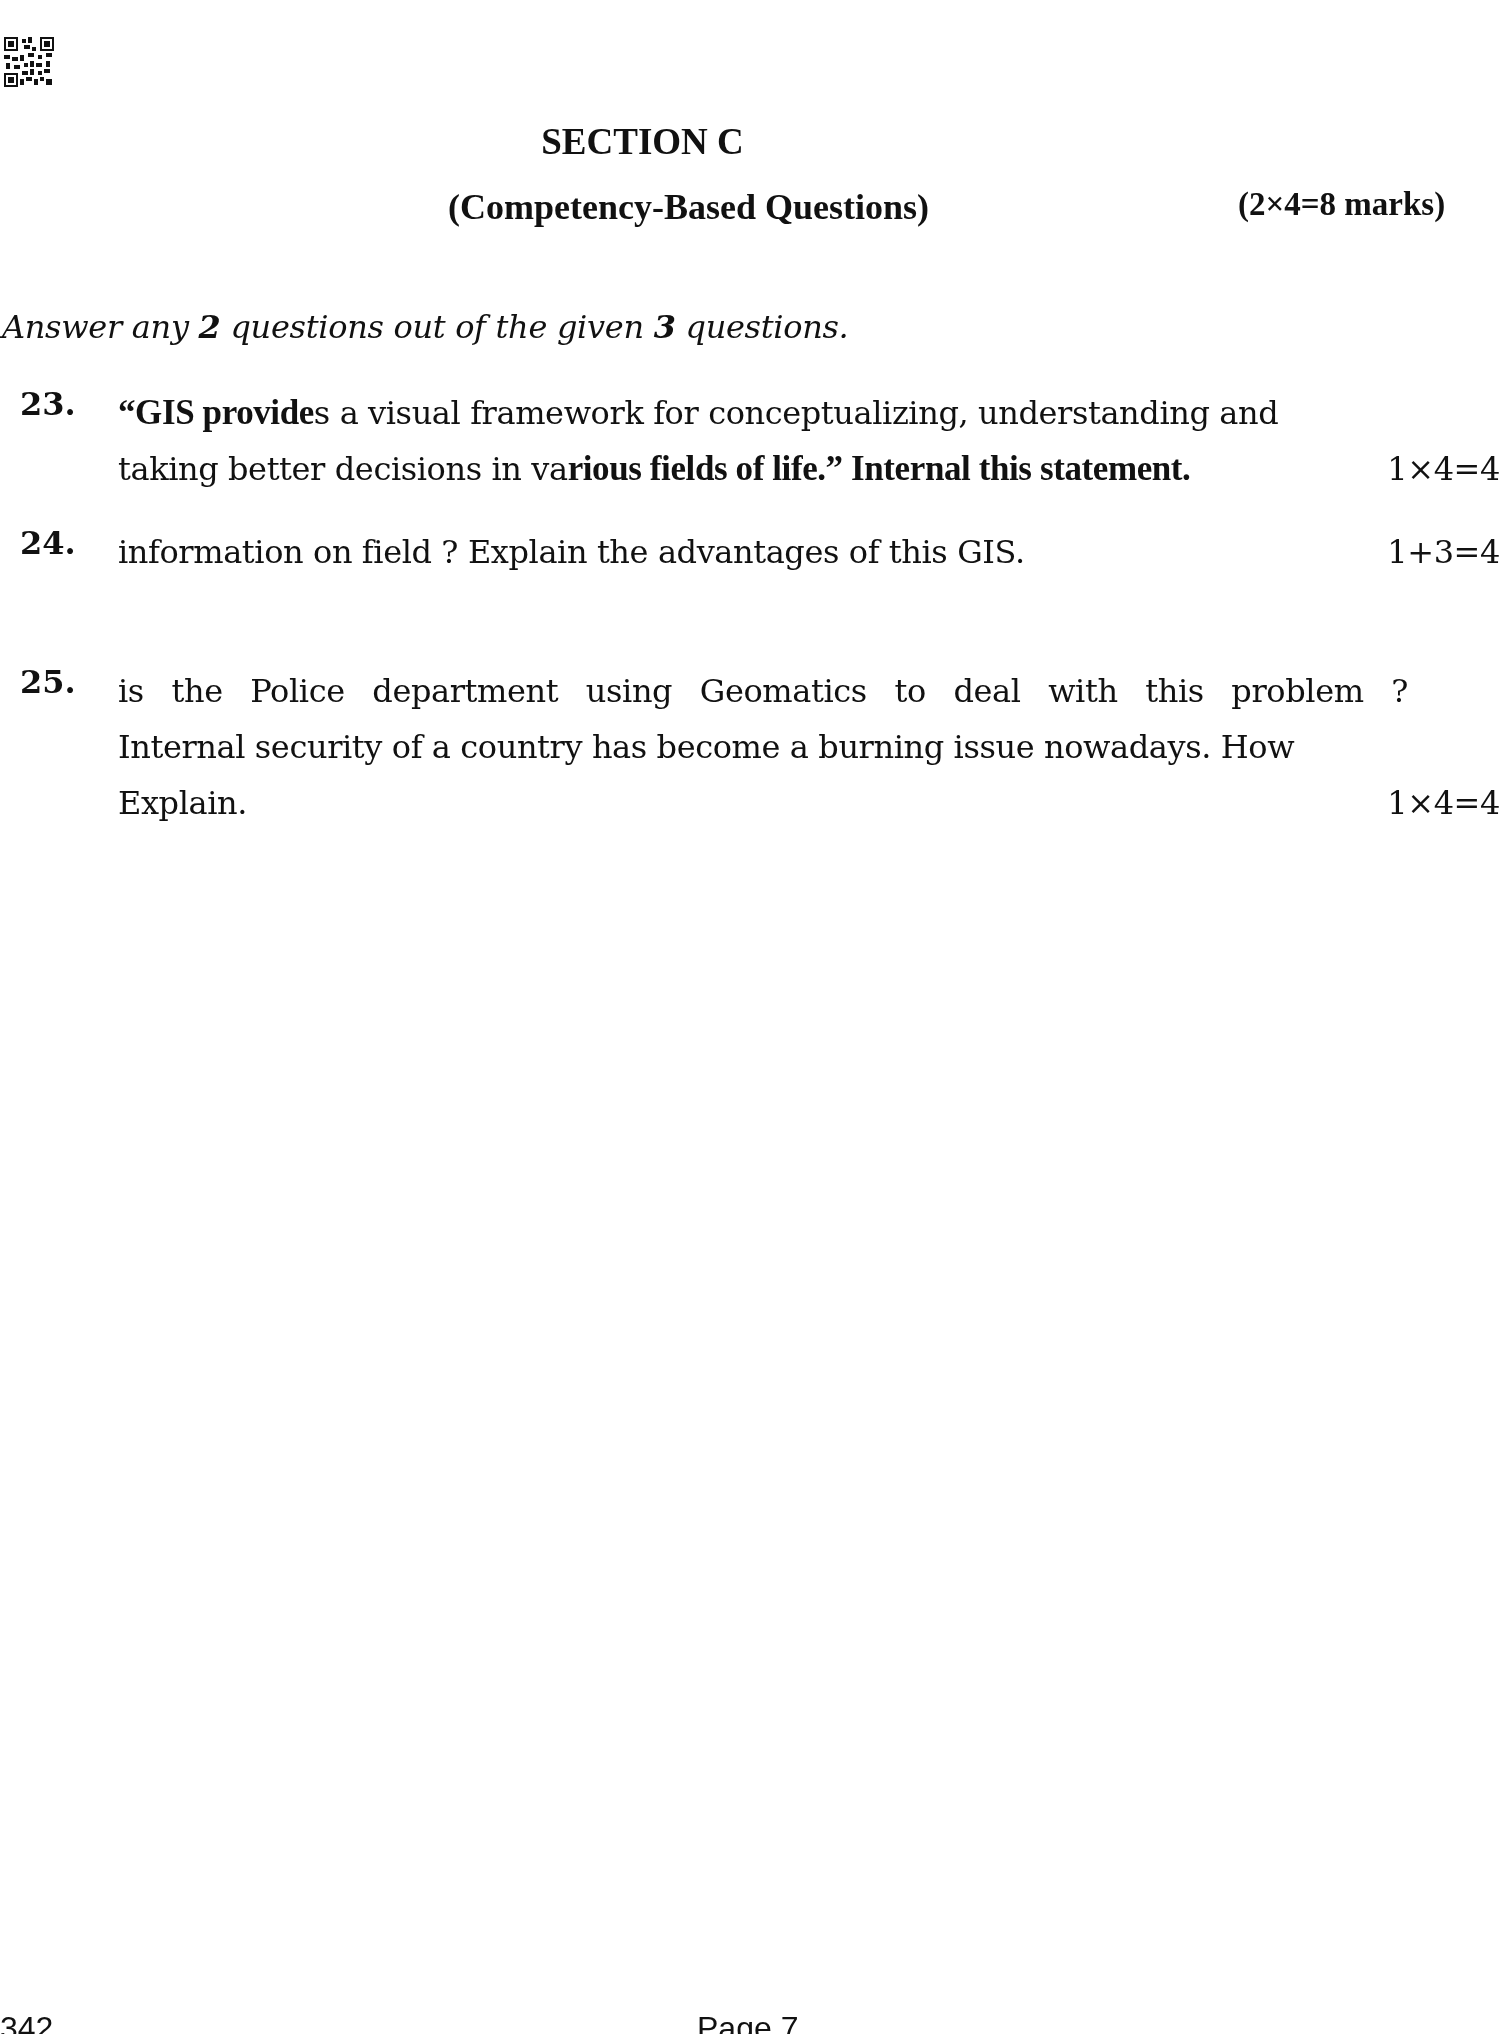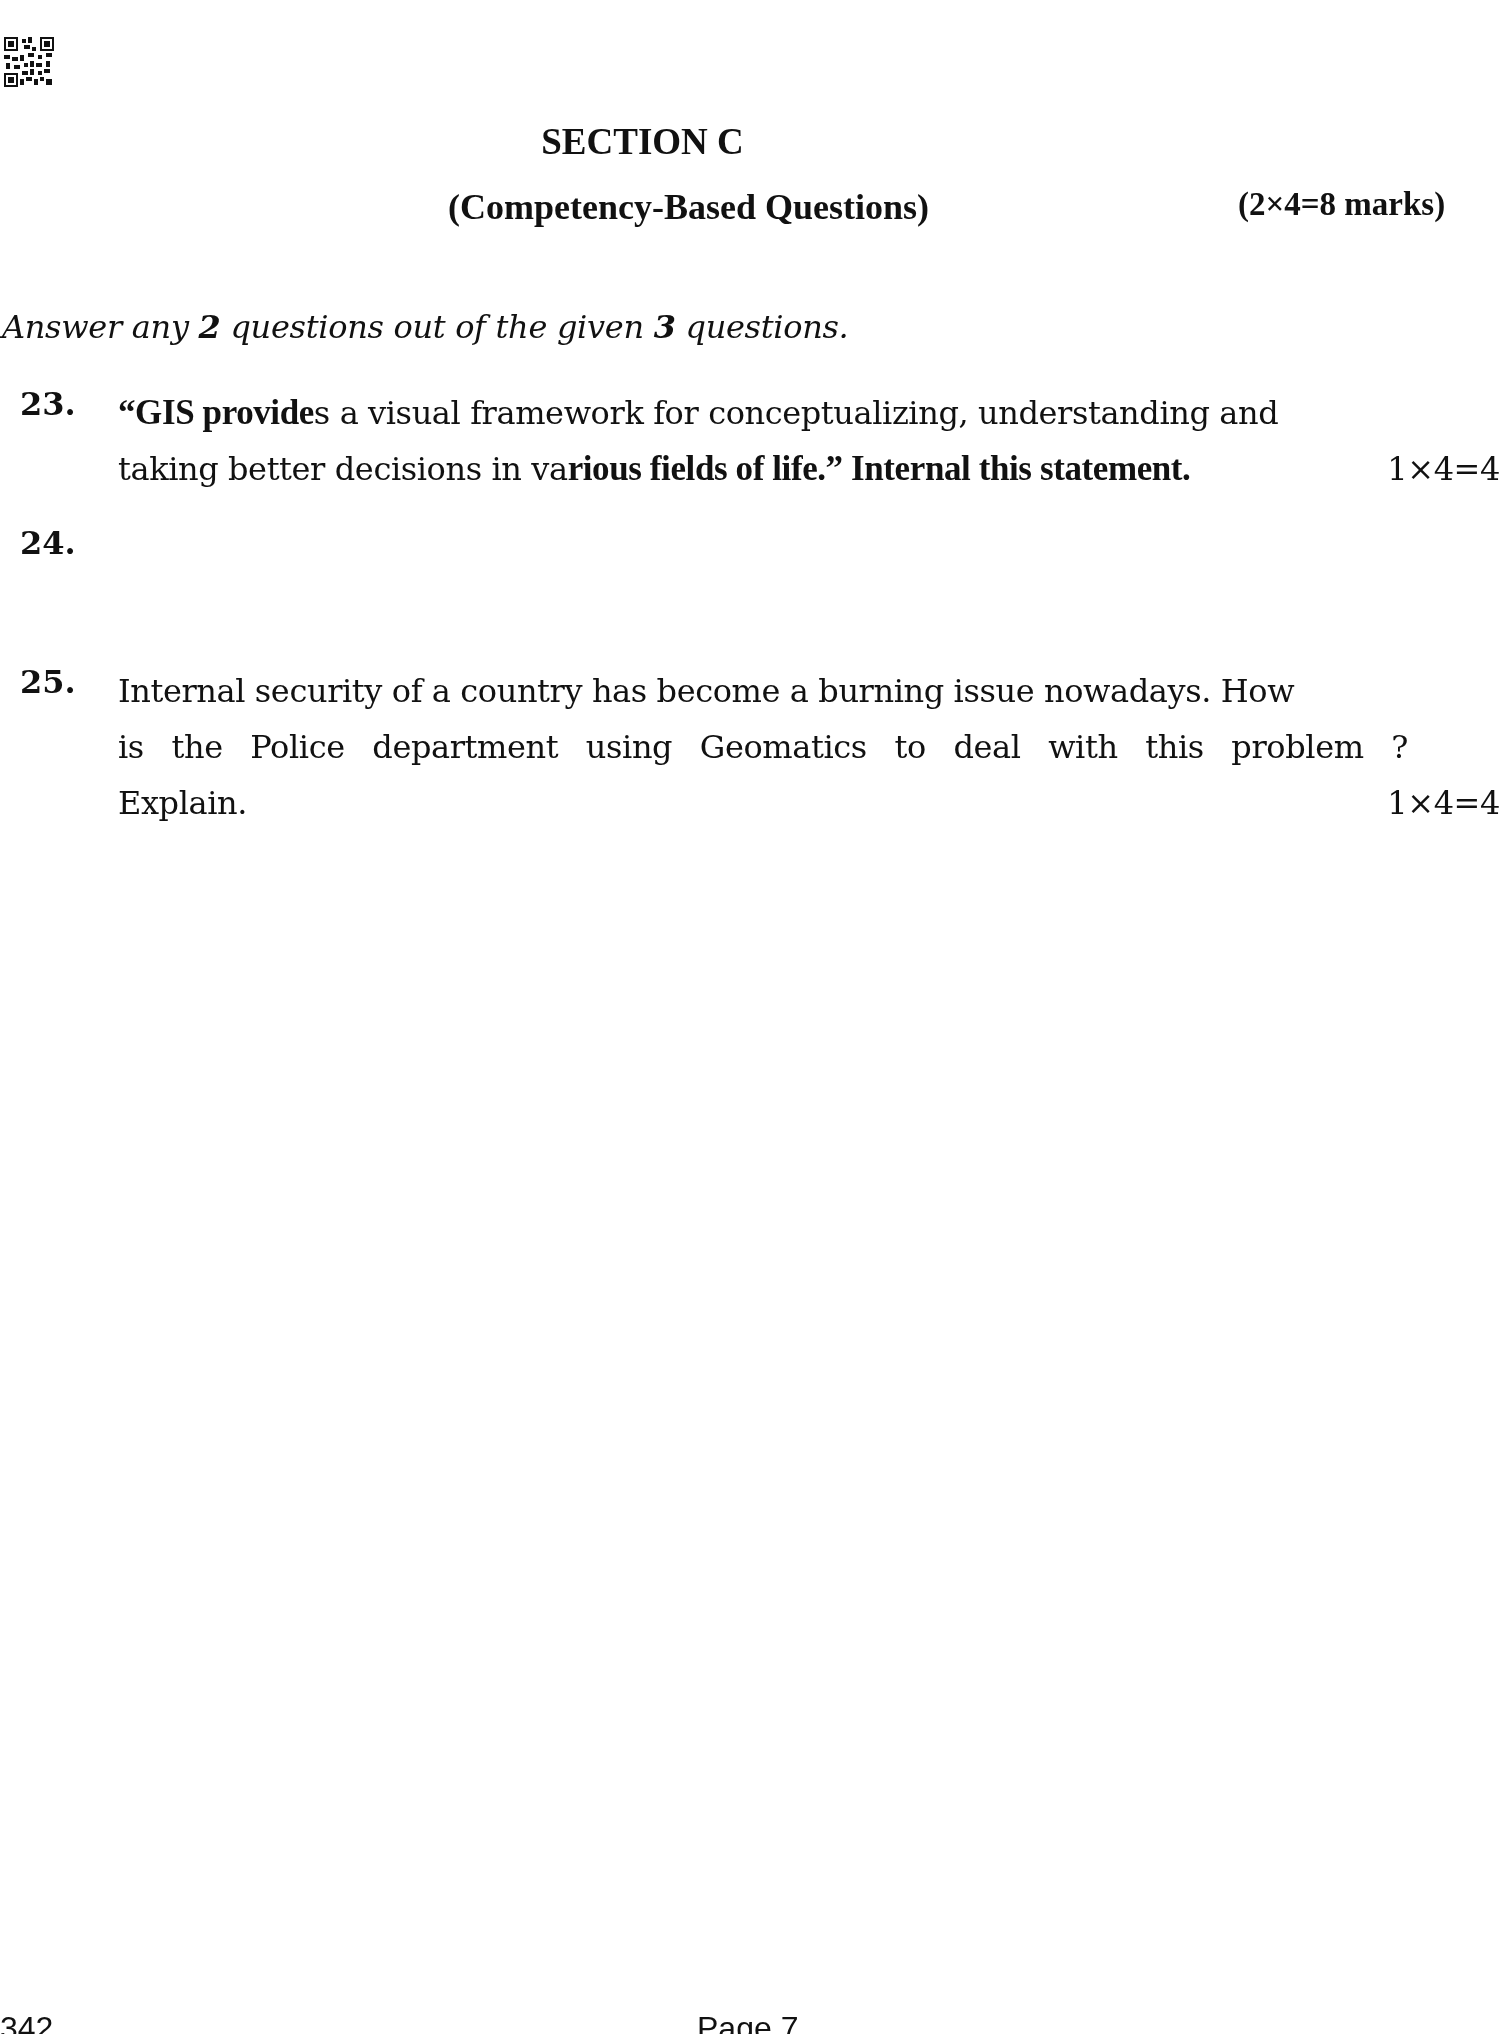--- a/index.html
+++ b/index.html
@@ -170,26 +170,27 @@
   <span class="q-num">23.</span>
   <div class="q-body">
     <span class="q-line"><span class="bold">“GIS provide</span><span>s a visual framework for conceptualizing, understanding and</span></span>
     <span class="q-line"><span>taking better decisions in va</span><span class="bold">rious fields of life.” Internal this statement.</span><span class="marks">1×4=4</span></span>
   </div>
 </div>
 
 <div class="question" style="top:524px;">
   <span class="q-num">24.</span>
   <div class="q-body">
+    <span class="q-line"><span>information on field ? Explain the advantages of this GIS.</span><span class="marks">1+3=4</span></span>
   </div>
 </div>
 
 <div class="question" style="top:663px;">
   <span class="q-num">25.</span>
   <div class="q-body">
+    <span class="q-line justify">is the Police department using Geomatics to deal with this problem ?</span>
     <span class="q-line">Internal security of a country has become a burning issue nowadays. How</span>
-    <span class="q-line justify">is the Police department using Geomatics to deal with this problem ?</span>
     <span class="q-line"><span>Explain.</span><span class="marks">1×4=4</span></span>
   </div>
 </div>
 
 <div class="footer-left">342</div>
 <div class="footer-center">Page 7</div>
 
 </body></html>

